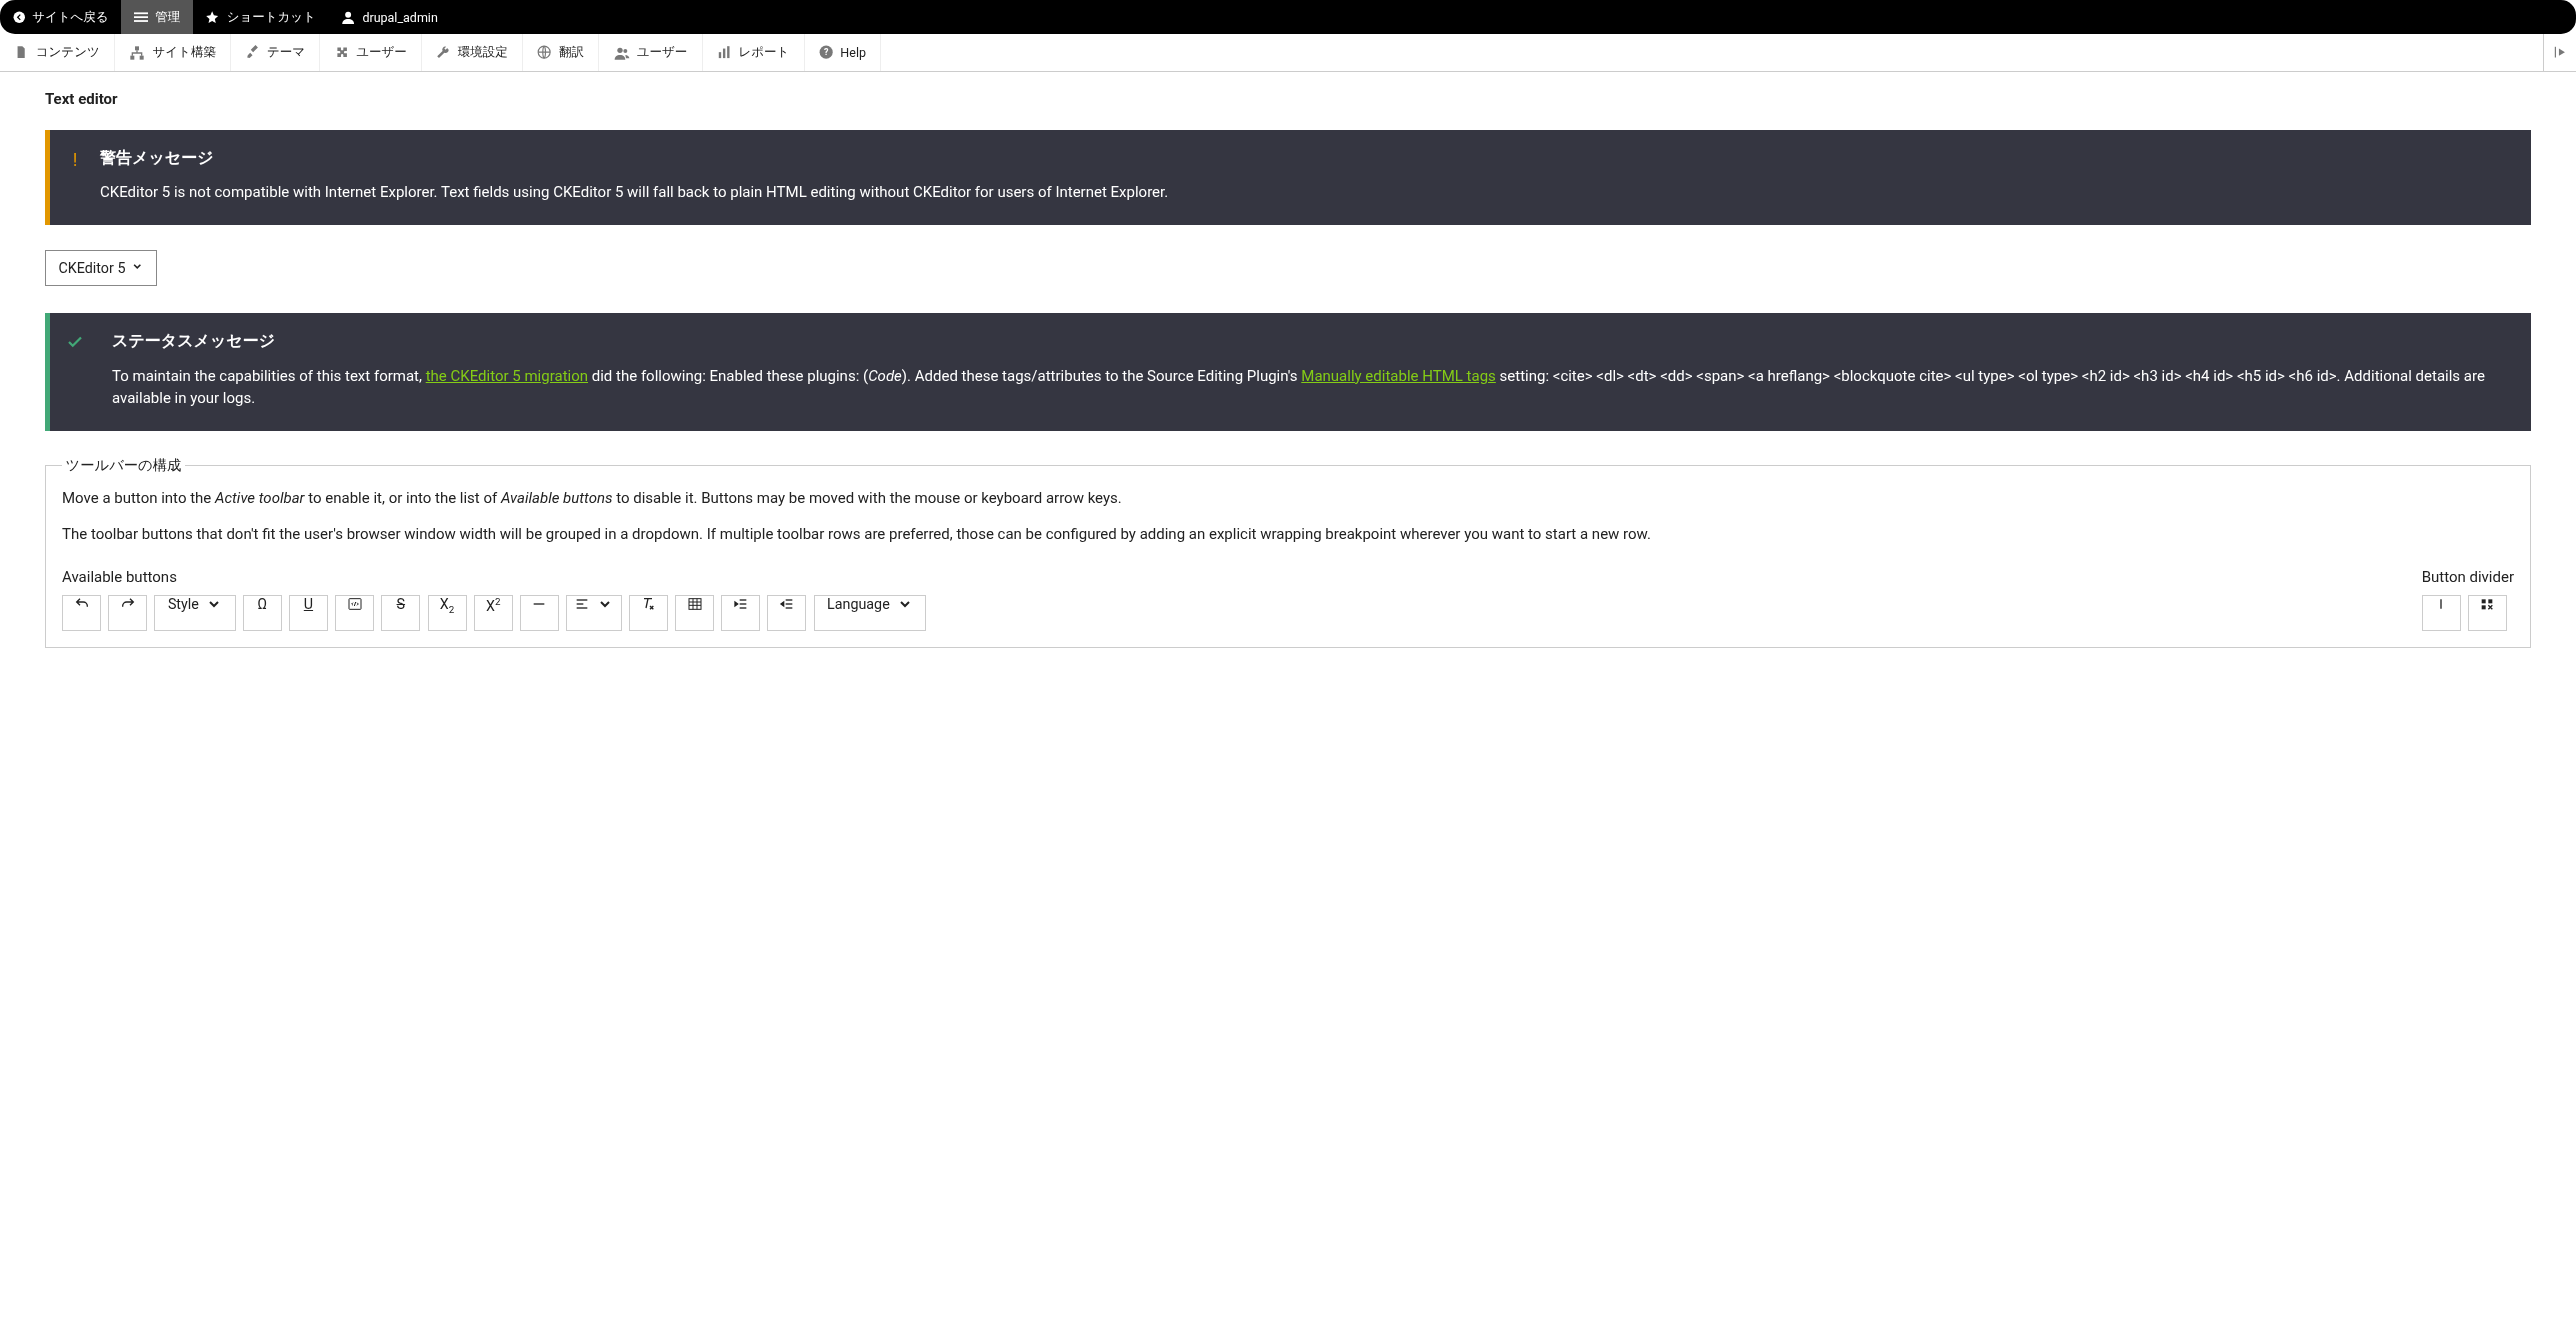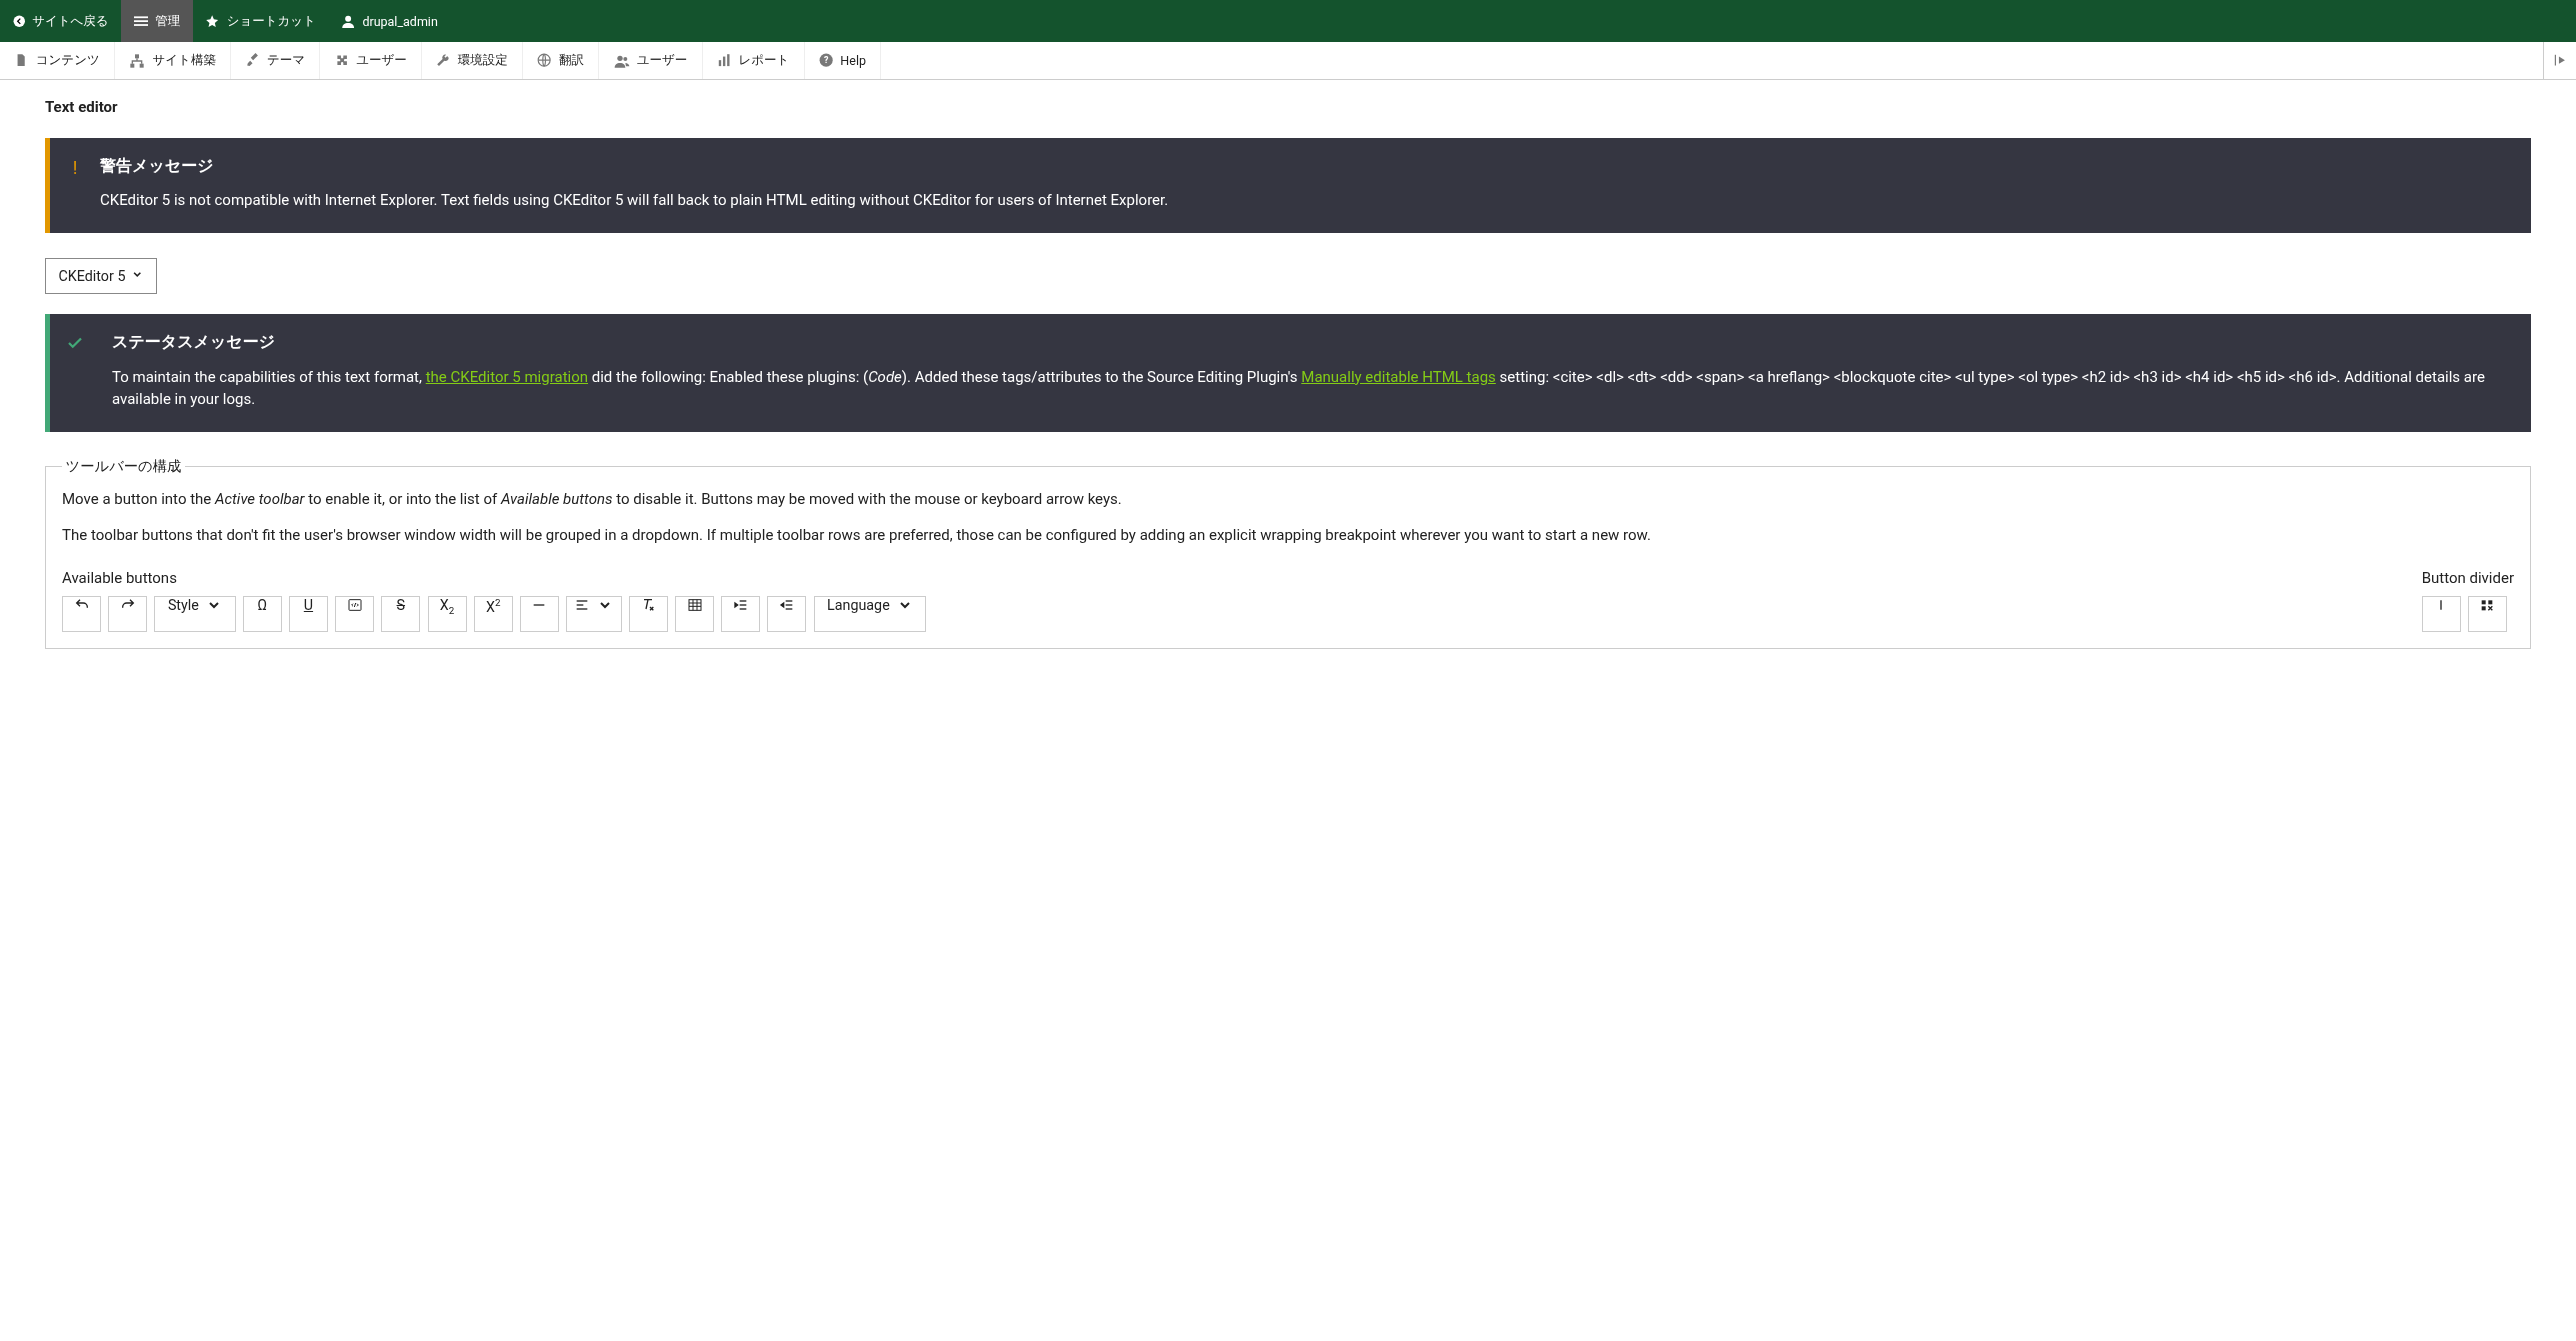--- a/index.html
+++ b/index.html
@@ -1,18 +1,18 @@
 <!DOCTYPE html>
 <html style="font-size:14.3px"><head>
 <meta charset="utf-8">
 <style>
 * { margin: 0; padding: 0; box-sizing: border-box; }
 body { font-family: -apple-system, BlinkMacSystemFont, "Segoe UI", Roboto, sans-serif; font-size: 14.3px; color: #222; background: #fff; }
 
-.topbar { background: #14532d; color: #fff; display: flex; align-items: center; height: 42px; font-size: 12.5px; }
+.topbar { background: #000000; color: #fff; display: flex; align-items: center; height: 34px; font-size: 12.5px; border-radius: 15px; }
 .topbar-item { display: flex; align-items: center; padding: 0 12.5px; height: 100%; cursor: pointer; gap: 7.2px; }
 .topbar-item.active { background: #555; }
 .topbar-icon { display: inline-flex; align-items: center; justify-content: center; }
 
 .adminbar { background: #fff; border-bottom: 0.9px solid #ccc; display: flex; align-items: flex-start; height: 38px; font-size: 12.5px; position: relative; }
 .adminbar-item { display: flex; align-items: center; padding: 0 14.3px; height: 100%; cursor: pointer; gap: 7.2px; border-right: 0.9px solid #eee; }
 .adminbar-icon { color: #787878; display: inline-flex; }
 .adminbar-collapse { margin-left: auto; padding: 0 9px; border-left: 0.9px solid #ccc; height: 100%; display: flex; align-items: center; cursor: pointer; color: #787878; }
 
 .main { padding: 0 45px 36px 45px; }
@@ -23,21 +23,21 @@
 .msg.status { border-left-color: #42a877; gap: 12px; }
 .msg-icon { width: 50px; display: flex; align-items: flex-start; justify-content: center; padding-top: 19.7px; font-size: 18px; }
 .msg.warning .msg-icon { color: #e29700; }
 .msg.status .msg-icon { color: #42a877; }
 .msg-body { flex: 1; padding: 18px 21.5px 21.5px 0; }
 .msg-title { font-weight: bold; font-size: 16px; margin-bottom: 12.5px; }
 .msg-text { font-size: 15px; line-height: 1.5; }
 .msg-text a { color: #84cc16; }
 .msg-text em { font-style: italic; }
 
-.select-box { display: inline-flex; align-items: flex-start; border: 0.9px solid #888; padding: 9px 12.5px; font-size: 14.3px; cursor: pointer; gap: 6px; margin-bottom: 20px; }
+.select-box { display: inline-flex; align-items: flex-start; border: 0.9px solid #888; padding: 9px 12.5px; font-size: 14.3px; cursor: pointer; gap: 6px; margin-bottom: 27px; }
 .select-box svg { width: 12.5px; height: 12.5px; }
 
 fieldset.toolbar-config { border: 0.9px solid #ccc; padding: 10.7px 16px 16px 16px; margin-top: 10.7px; }
 fieldset.toolbar-config legend { padding: 0 3.6px; font-size: 14.3px; }
 .fieldset-desc { font-size: 15px; line-height: 1.6; margin-bottom: 12.5px; }
 .fieldset-desc em { font-style: italic; }
 
 .avail-row { display: flex; justify-content: space-between; align-items: flex-end; margin-top: 21.5px; }
 .avail-label { font-size: 15px; margin-bottom: 9px; }
 .button-row { display: flex; gap: 7.2px; flex-wrap: wrap; }

